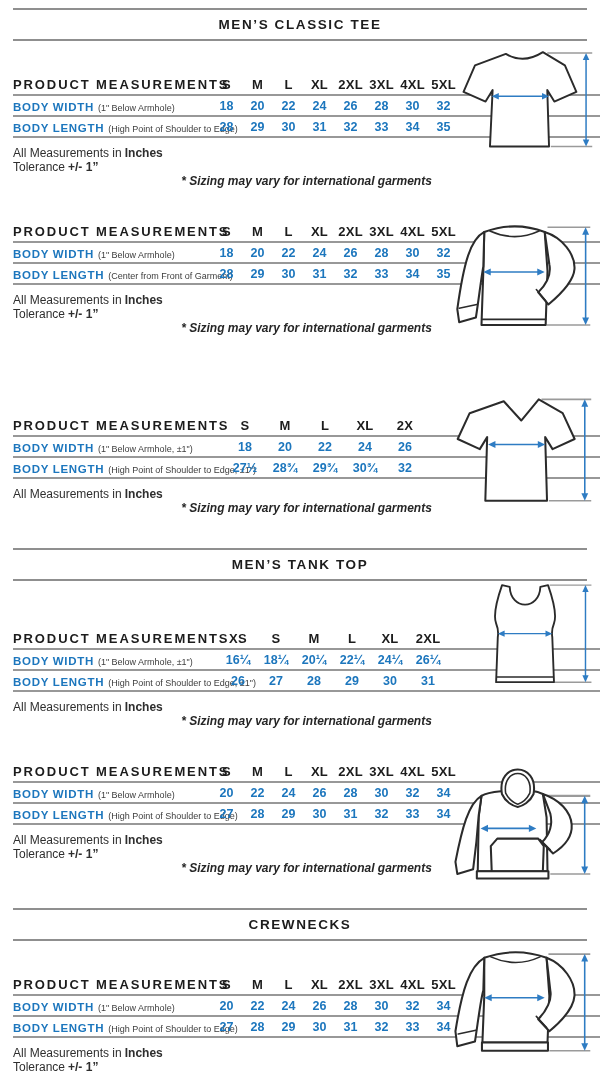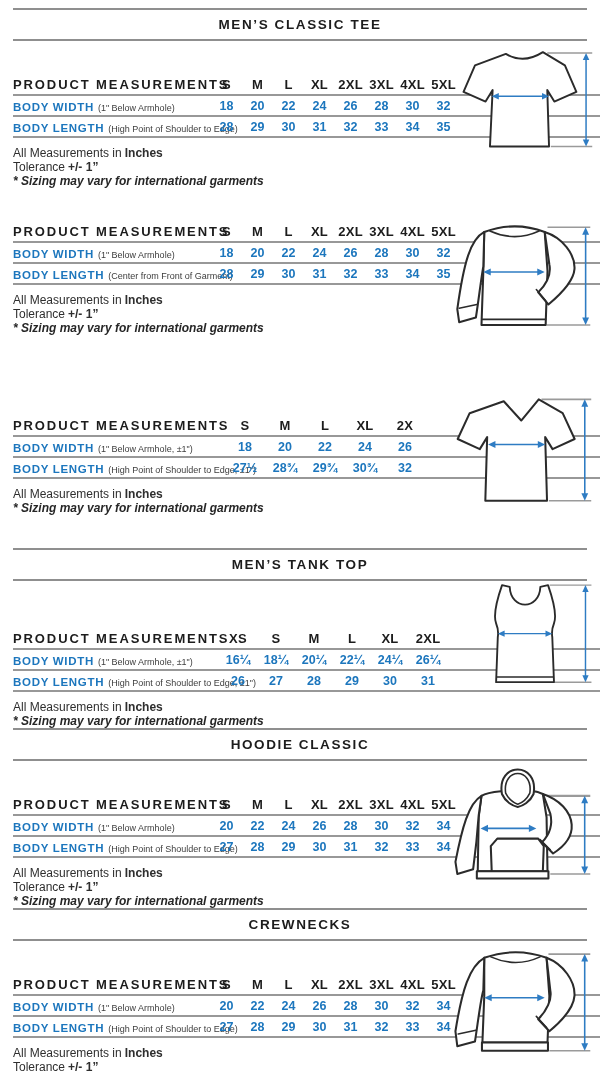--- a/index.html
+++ b/index.html
@@ -43,21 +43,21 @@
     font-weight:bold;font-size:13px;letter-spacing:1.9px;color:#1c1c1c;white-space:nowrap;
   }
   .sz{font-weight:bold;font-size:13px;color:#1c1c1c;text-align:center;letter-spacing:0.3px;}
   .lbl{white-space:nowrap;}
   .rl{font-weight:bold;font-size:11.5px;letter-spacing:0.7px;color:var(--blue);}
   .rd{font-size:9px;color:#3d3d3d;margin-left:4px;}
   .val{font-weight:bold;font-size:12.5px;color:var(--blue);text-align:center;}
   .notes{margin:8px 0 0 13px;}
   .note{font-size:12px;line-height:14px;color:#2e2e2e;}
   .note b{margin-left:3px;}
-  .note.sizing{font-style:italic;font-weight:600;color:#262626;}
+  .note.sizing{font-style:italic;font-weight:600;color:#262626;text-align:center;}
   .art{position:absolute;right:6px;}
   .art-tee{top:38px;width:134px;}
   .art-ls{top:30px;width:146px;}
   .art-vneck{top:24px;width:140px;}
   .art-tank{top:32px;width:126px;}
   .art-hood{top:26px;width:146px;}
   .art-crew{top:34px;width:146px;}
   .art svg{display:block;width:100%;height:auto;}
   .garment{fill:#fff;stroke:#2b2b2b;stroke-width:2.2;stroke-linejoin:round;stroke-linecap:round;}
   .seam{fill:none;stroke:#2b2b2b;stroke-width:1.7;stroke-linecap:round;}
@@ -285,23 +285,20 @@
         <polygon class="ah" points="35,63 43,59.2 43,66.8"></polygon>
         <polygon class="ah" points="99,63 91,59.2 91,66.8"></polygon>
         <line class="arw" x1="138" y1="12" x2="138" y2="114"></line>
         <polygon class="ah" points="138,6 134.3,14 141.7,14"></polygon>
         <polygon class="ah" points="138,120 134.3,112 141.7,112"></polygon>
       </svg>
     </div>
   </section>
 
   <section class="sec">
-    <div class="titlebar">
-      <span class="title">HOODIE CLASSIC</span>
-    </div>
     <div class="tbl cols-8 mt-sm">
       <div class="row head">
         <span class="cell head-lbl">PRODUCT MEASUREMENTS</span>
         <span class="cell sz">S</span>
         <span class="cell sz">M</span>
         <span class="cell sz">L</span>
         <span class="cell sz">XL</span>
         <span class="cell sz">2XL</span>
         <span class="cell sz">3XL</span>
         <span class="cell sz">4XL</span>

